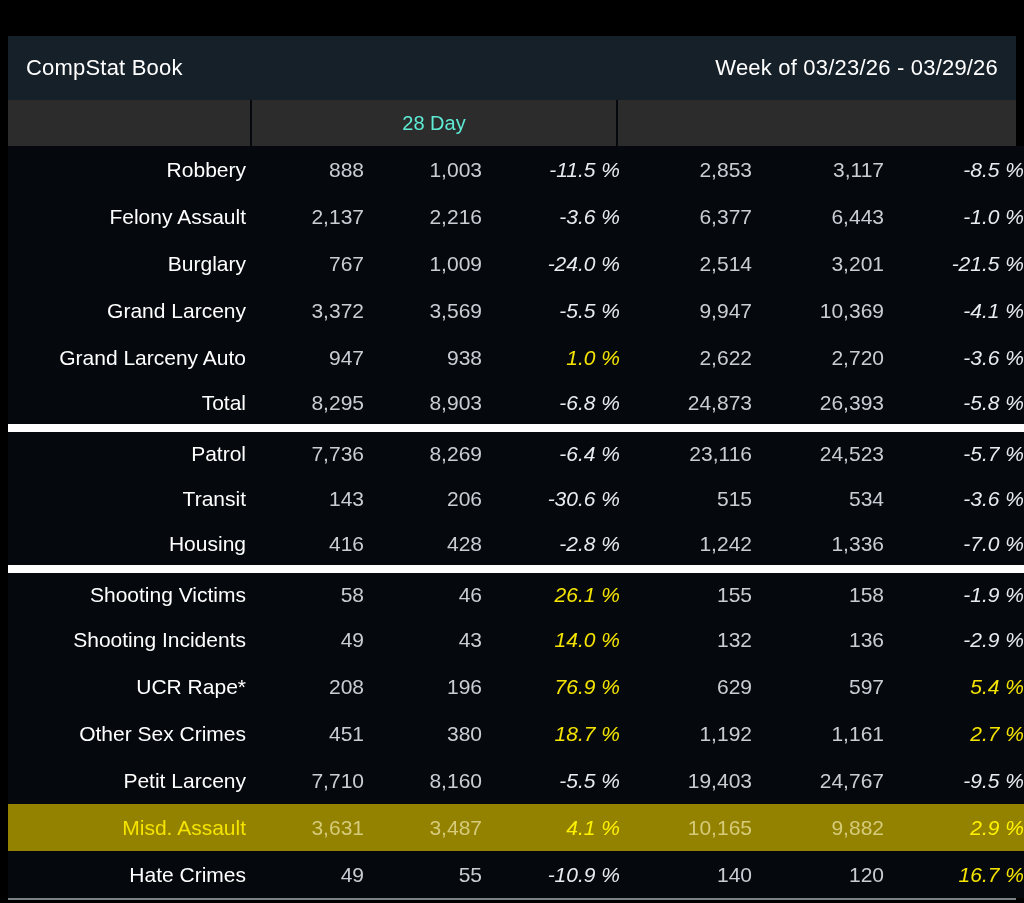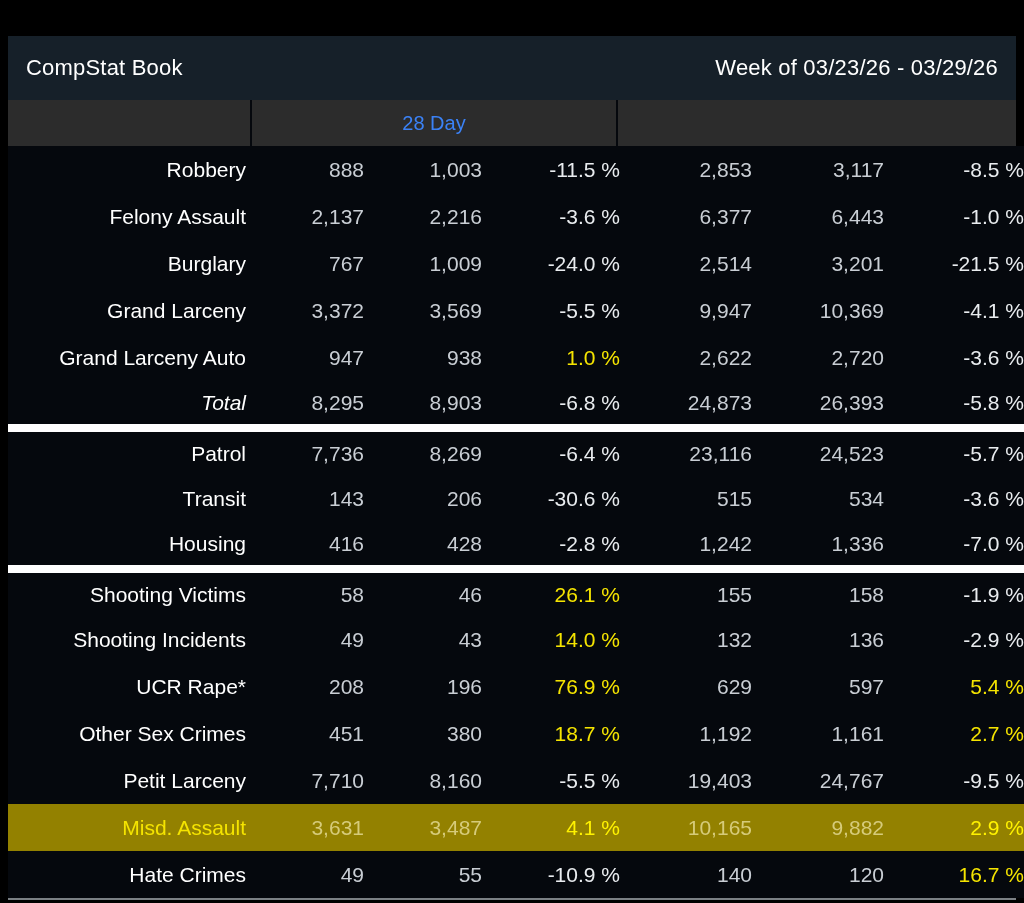--- a/index.html
+++ b/index.html
@@ -63,21 +63,21 @@
     border-right: 2px solid #05080d;
     box-sizing: border-box;
   }
   .gh-28 {
     flex: 0 0 366px;
     width: 366px;
     display: flex;
     align-items: center;
     justify-content: center;
     font-size: 20px;
-    color: #3b82f6;
+    color: #5eead4;
     border-right: 2px solid #05080d;
     box-sizing: border-box;
   }
   .gh-ytd {
     flex: 1 1 auto;
     display: flex;
     align-items: center;
     justify-content: center;
     font-size: 20px;
     color: #ffffff;
@@ -107,20 +107,21 @@
   }
   td.num {
     width: 118px;
     text-align: right;
     color: #c9ced4;
   }
   td.pct {
     width: 138px;
     text-align: right;
     color: #e9ecef;
+    font-style: italic;
   }
   td.pct.up {
     color: #f5e400;
   }
   td.num.wide {
     width: 132px;
   }
   td.pct.last {
     width: 144px;
     padding-right: 18px;
@@ -136,21 +137,20 @@
   tr.highlight td.lbl {
     color: #f5e400;
   }
   tr.highlight td.num {
     color: #d6cb7a;
   }
   tr.highlight td.pct {
     color: #fff200;
   }
   tr.total td.lbl {
-    font-style: italic;
   }
 
   .footer-rule {
     height: 2px;
     background: #7b8084;
     width: 1008px;
   }
   .footer-pad {
     height: 18px;
     background: #000000;

